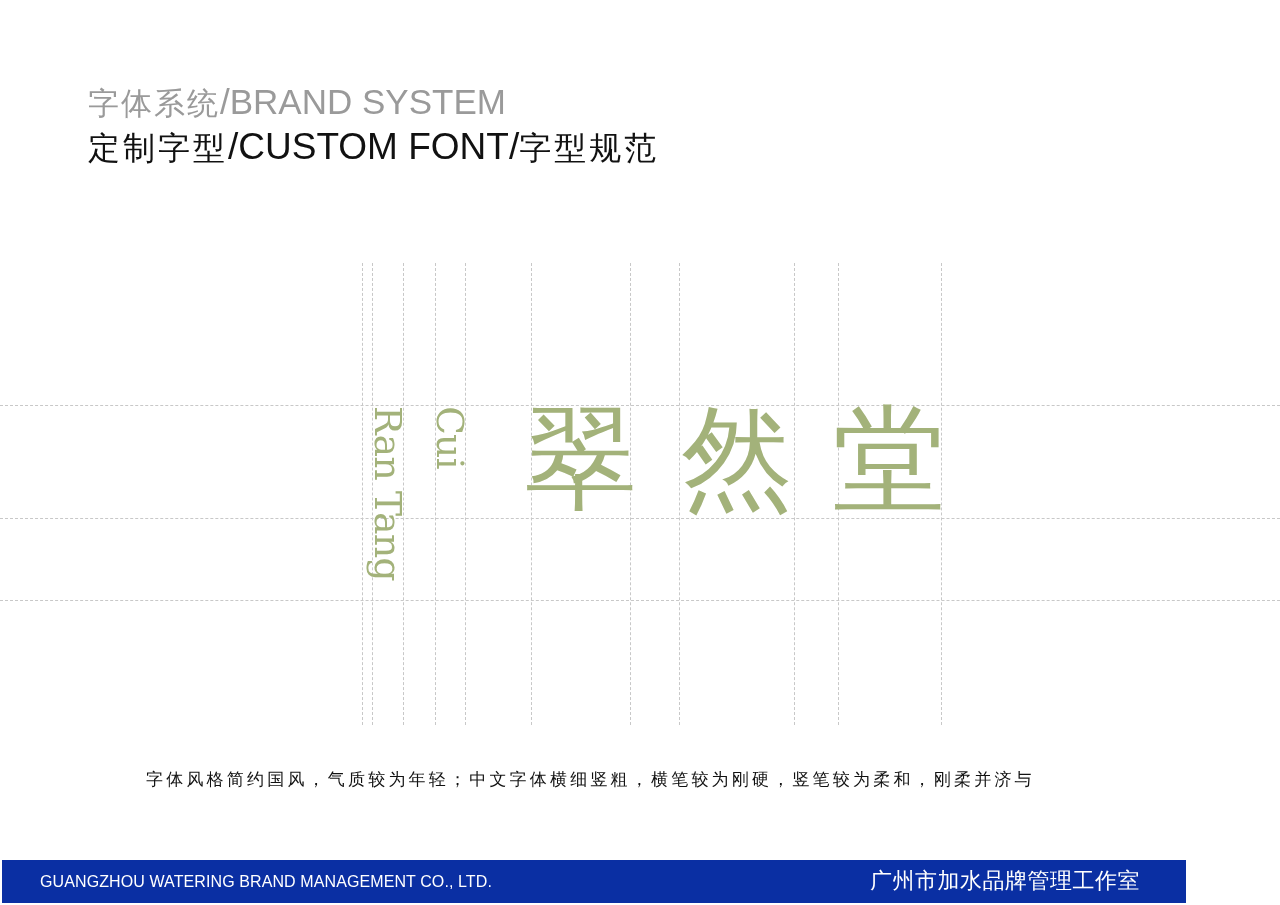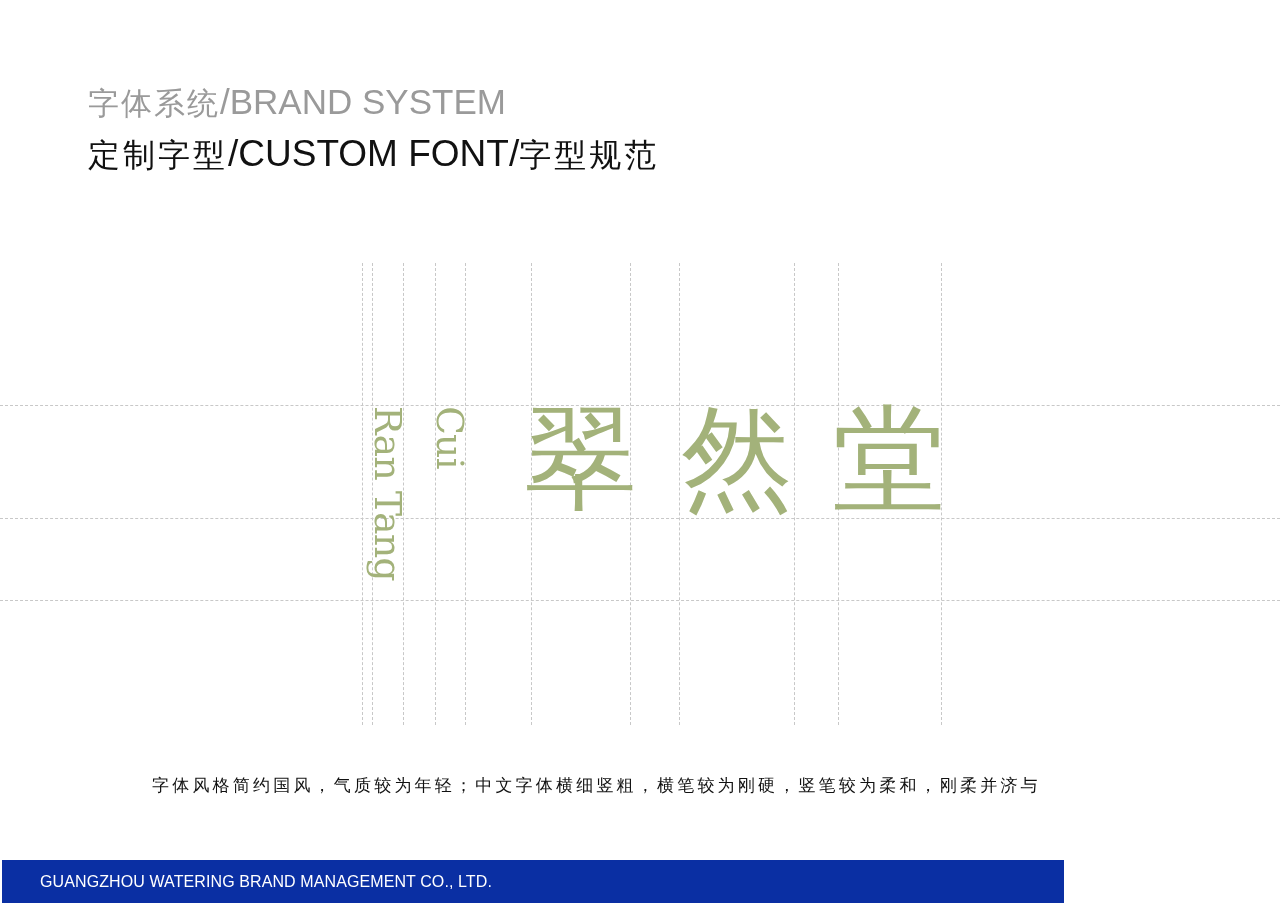--- a/index.html
+++ b/index.html
@@ -30,21 +30,21 @@
       font-size: 31px;
       letter-spacing: 2px;
       text-align: center;
     }
     .header-line2 {
       position: absolute;
       left: 88px;
       top: 126px;
       font-family: "Liberation Sans", "DejaVu Sans", sans-serif;
       font-size: 37px;
-      line-height: 56px;
+      line-height: 42px;
       color: #111111;
       white-space: nowrap;
     }
     .header-line2 .cn {
       font-family: "DejaVu Serif", serif;
       font-size: 32px;
       letter-spacing: 3px;
     }
 
     
@@ -102,30 +102,30 @@
       left: 146px;
       top: 760px;
       width: 1000px;
       font-family: "DejaVu Serif", serif;
       font-size: 17px;
       line-height: 38px;
       letter-spacing: 3.2px;
       color: #111111;
     }
     .desc p {
-      margin: 6px;
+      margin: 0;
       white-space: nowrap;
     }
 
     
     .footer {
       position: absolute;
       left: 2px;
       top: 860px;
-      width: 1062px;
+      width: 1184px;
       height: 43px;
       background: #0a2fa3;
       color: #ffffff;
     }
     .footer-en {
       position: absolute;
       left: 38px;
       top: 12px;
       font-family: "Liberation Sans", "DejaVu Sans", sans-serif;
       font-size: 16px;
@@ -180,13 +180,14 @@
   <div class="logo-char" style="left:679px; width:116px;">然</div>
   <div class="logo-char" style="left:833px; width:112px;">堂</div>
 </div>
 
 <div class="desc">
   <p>字体风格简约国风，气质较为年轻；中文字体横细竖粗，横笔较为刚硬，竖笔较为柔和，刚柔并济与</p>
 </div>
 
 <div class="footer">
   <div class="footer-en">GUANGZHOU WATERING BRAND MANAGEMENT CO., LTD.</div>
+  <div class="footer-cn">广州市加水品牌管理工作室</div>
 </div>
 
 </body></html>

